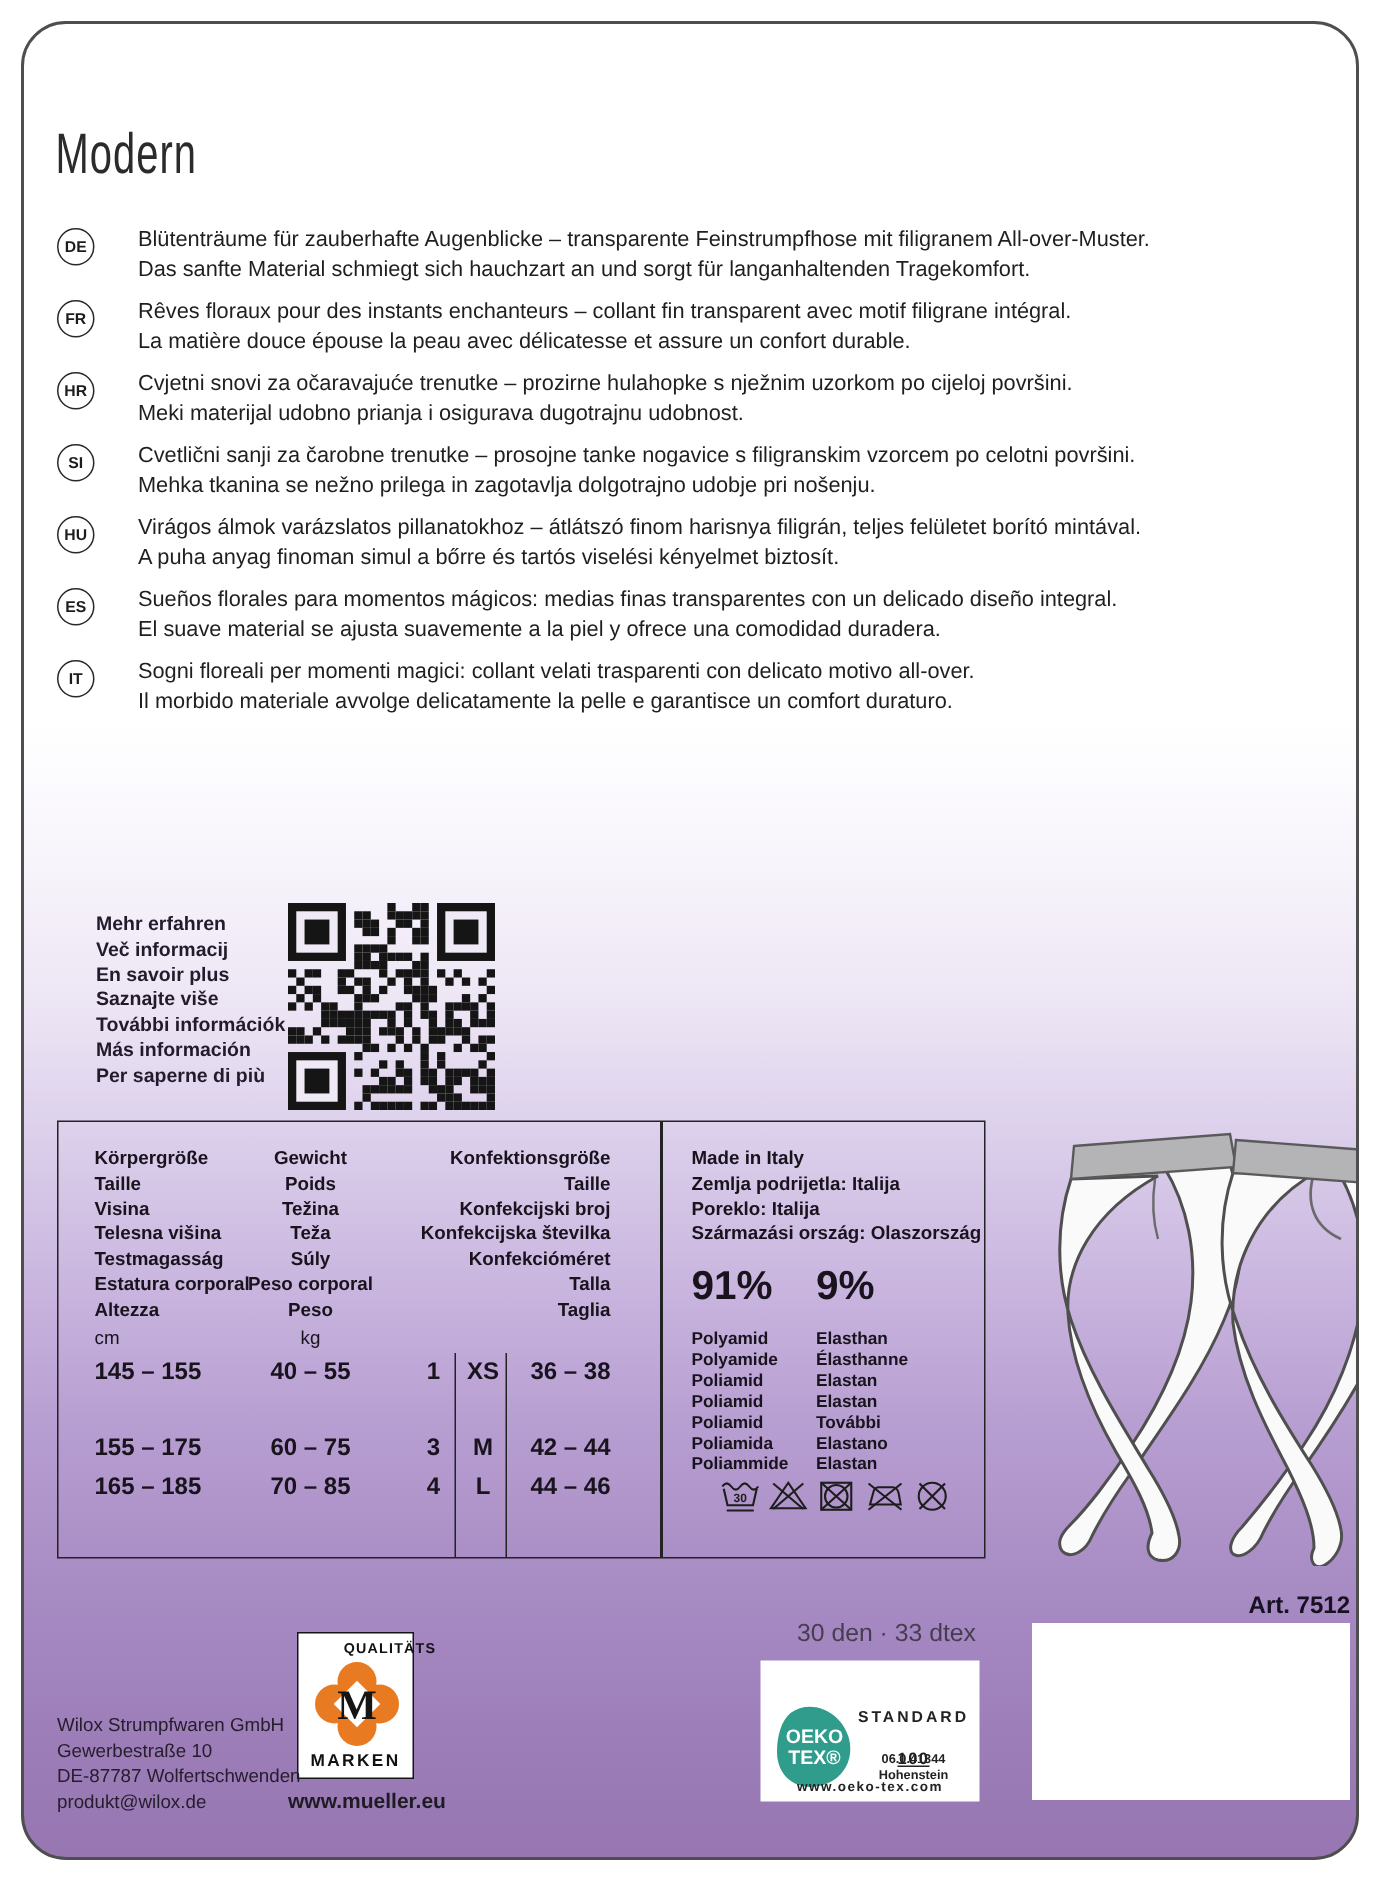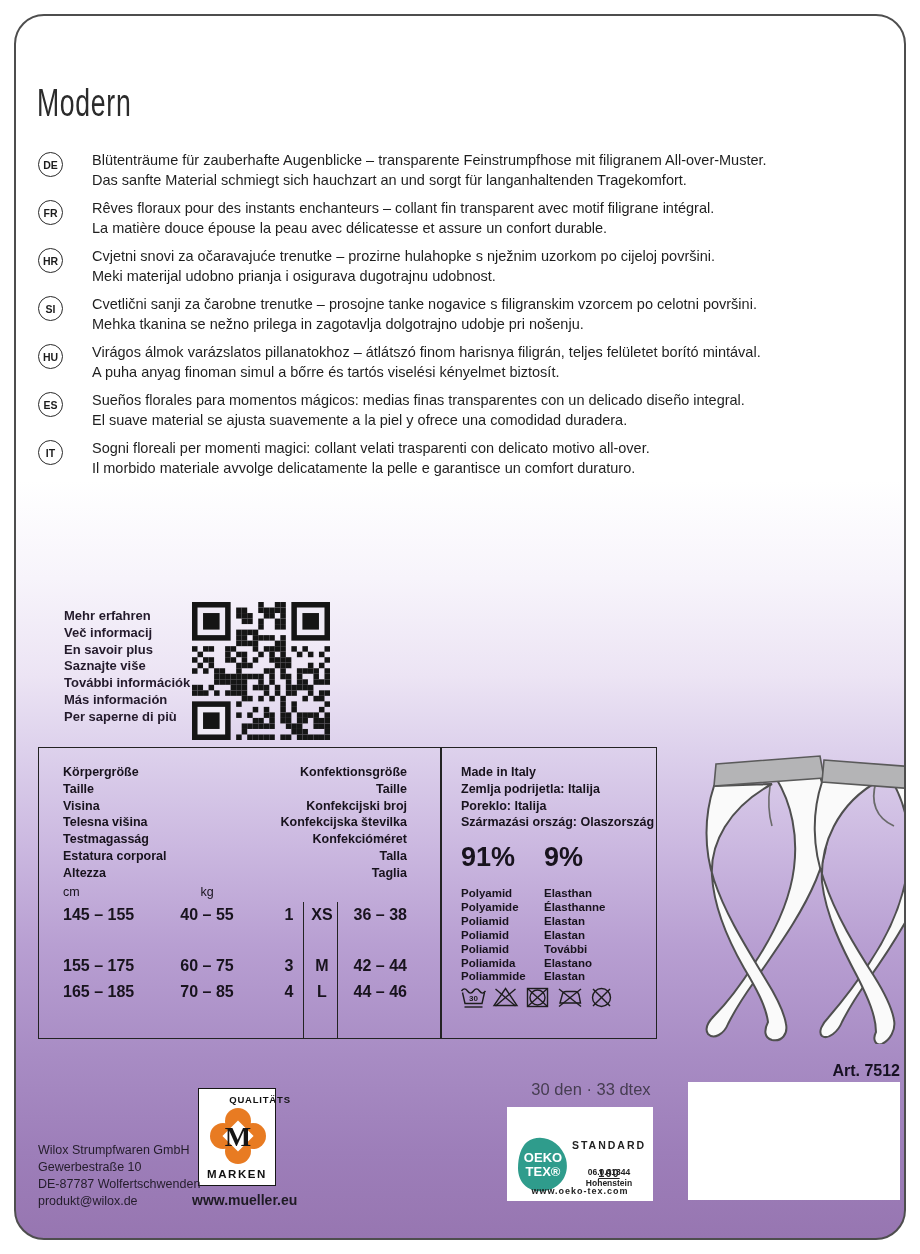--- a/index.html
+++ b/index.html
@@ -39,21 +39,21 @@
   .trow .cs { position:absolute; left:270px; width:26px; text-align:center; }
   .trow .cr { position:absolute; left:300px; width:68px; text-align:right; }
   .vline { position:absolute; top:154px; width:1.3px; height:136px; background:#232323; }
   .origin { position:absolute; left:422px; top:16px; font-size:12.5px; font-weight:bold; line-height:16.8px; color:#18131d; }
   .origin span { display:block; }
   .pct { position:absolute; top:94px; font-size:27px; font-weight:bold; color:#18131d; }
   .p1 { left:422px; } .p2 { left:505px; }
   .complist { position:absolute; top:139px; font-size:11.5px; font-weight:bold; line-height:13.9px; color:#18131d; }
   .cl1 { left:422px; } .cl2 { left:505px; }
   .complist span { display:block; }
-  .care { position:absolute; left:421px; top:237px; display:flex; gap:5px; }
+  .care { position:absolute; left:441px; top:237px; display:flex; gap:5px; }
   .care svg { display:block; }
   .tights { position:absolute; left:660px; top:732px; }
   .art { position:absolute; left:672px; top:1046px; width:212px; text-align:right; font-size:16px; font-weight:bold; color:#171122; }
   .label-box { position:absolute; left:672px; top:1066px; width:212px; height:118px; background:#ffffff; }
   .denier { position:absolute; left:495px; top:1064px; width:160px; text-align:center; font-size:16.5px; color:#463d51; }
   .oeko-box { position:absolute; left:491px; top:1091px; width:146px; height:94px; background:#ffffff; color:#222; }
   .oeko-drop { position:absolute; left:10px; top:28px; }
   .oeko-standard { position:absolute; left:62px; top:32px; width:80px; text-align:center; font-size:10.5px; font-weight:bold; letter-spacing:2px; }
   .oeko-100 { position:absolute; left:62px; top:60px; width:80px; text-align:center; font-size:11px; font-weight:bold; letter-spacing:1px;text-decoration:underline; }
   .oeko-cert { position:absolute; left:62px; top:60px; width:80px; text-align:center; font-size:8.5px; font-weight:bold; }
@@ -358,20 +358,29 @@
 
     <div class="hdr-col hc1">
       <span>Körpergröße</span>
       <span>Taille</span>
       <span>Visina</span>
       <span>Telesna višina</span>
       <span>Testmagasság</span>
       <span>Estatura corporal</span>
       <span>Altezza</span>
     </div>
+    <div class="hdr-col hc2">
+      <span>Gewicht</span>
+      <span>Poids</span>
+      <span>Težina</span>
+      <span>Teža</span>
+      <span>Súly</span>
+      <span>Peso corporal</span>
+      <span>Peso</span>
+    </div>
     <div class="hdr-col hc3">
       <span>Konfektionsgröße</span>
       <span>Taille</span>
       <span>Konfekcijski broj</span>
       <span>Konfekcijska številka</span>
       <span>Konfekcióméret</span>
       <span>Talla</span>
       <span>Taglia</span>
     </div>
 

